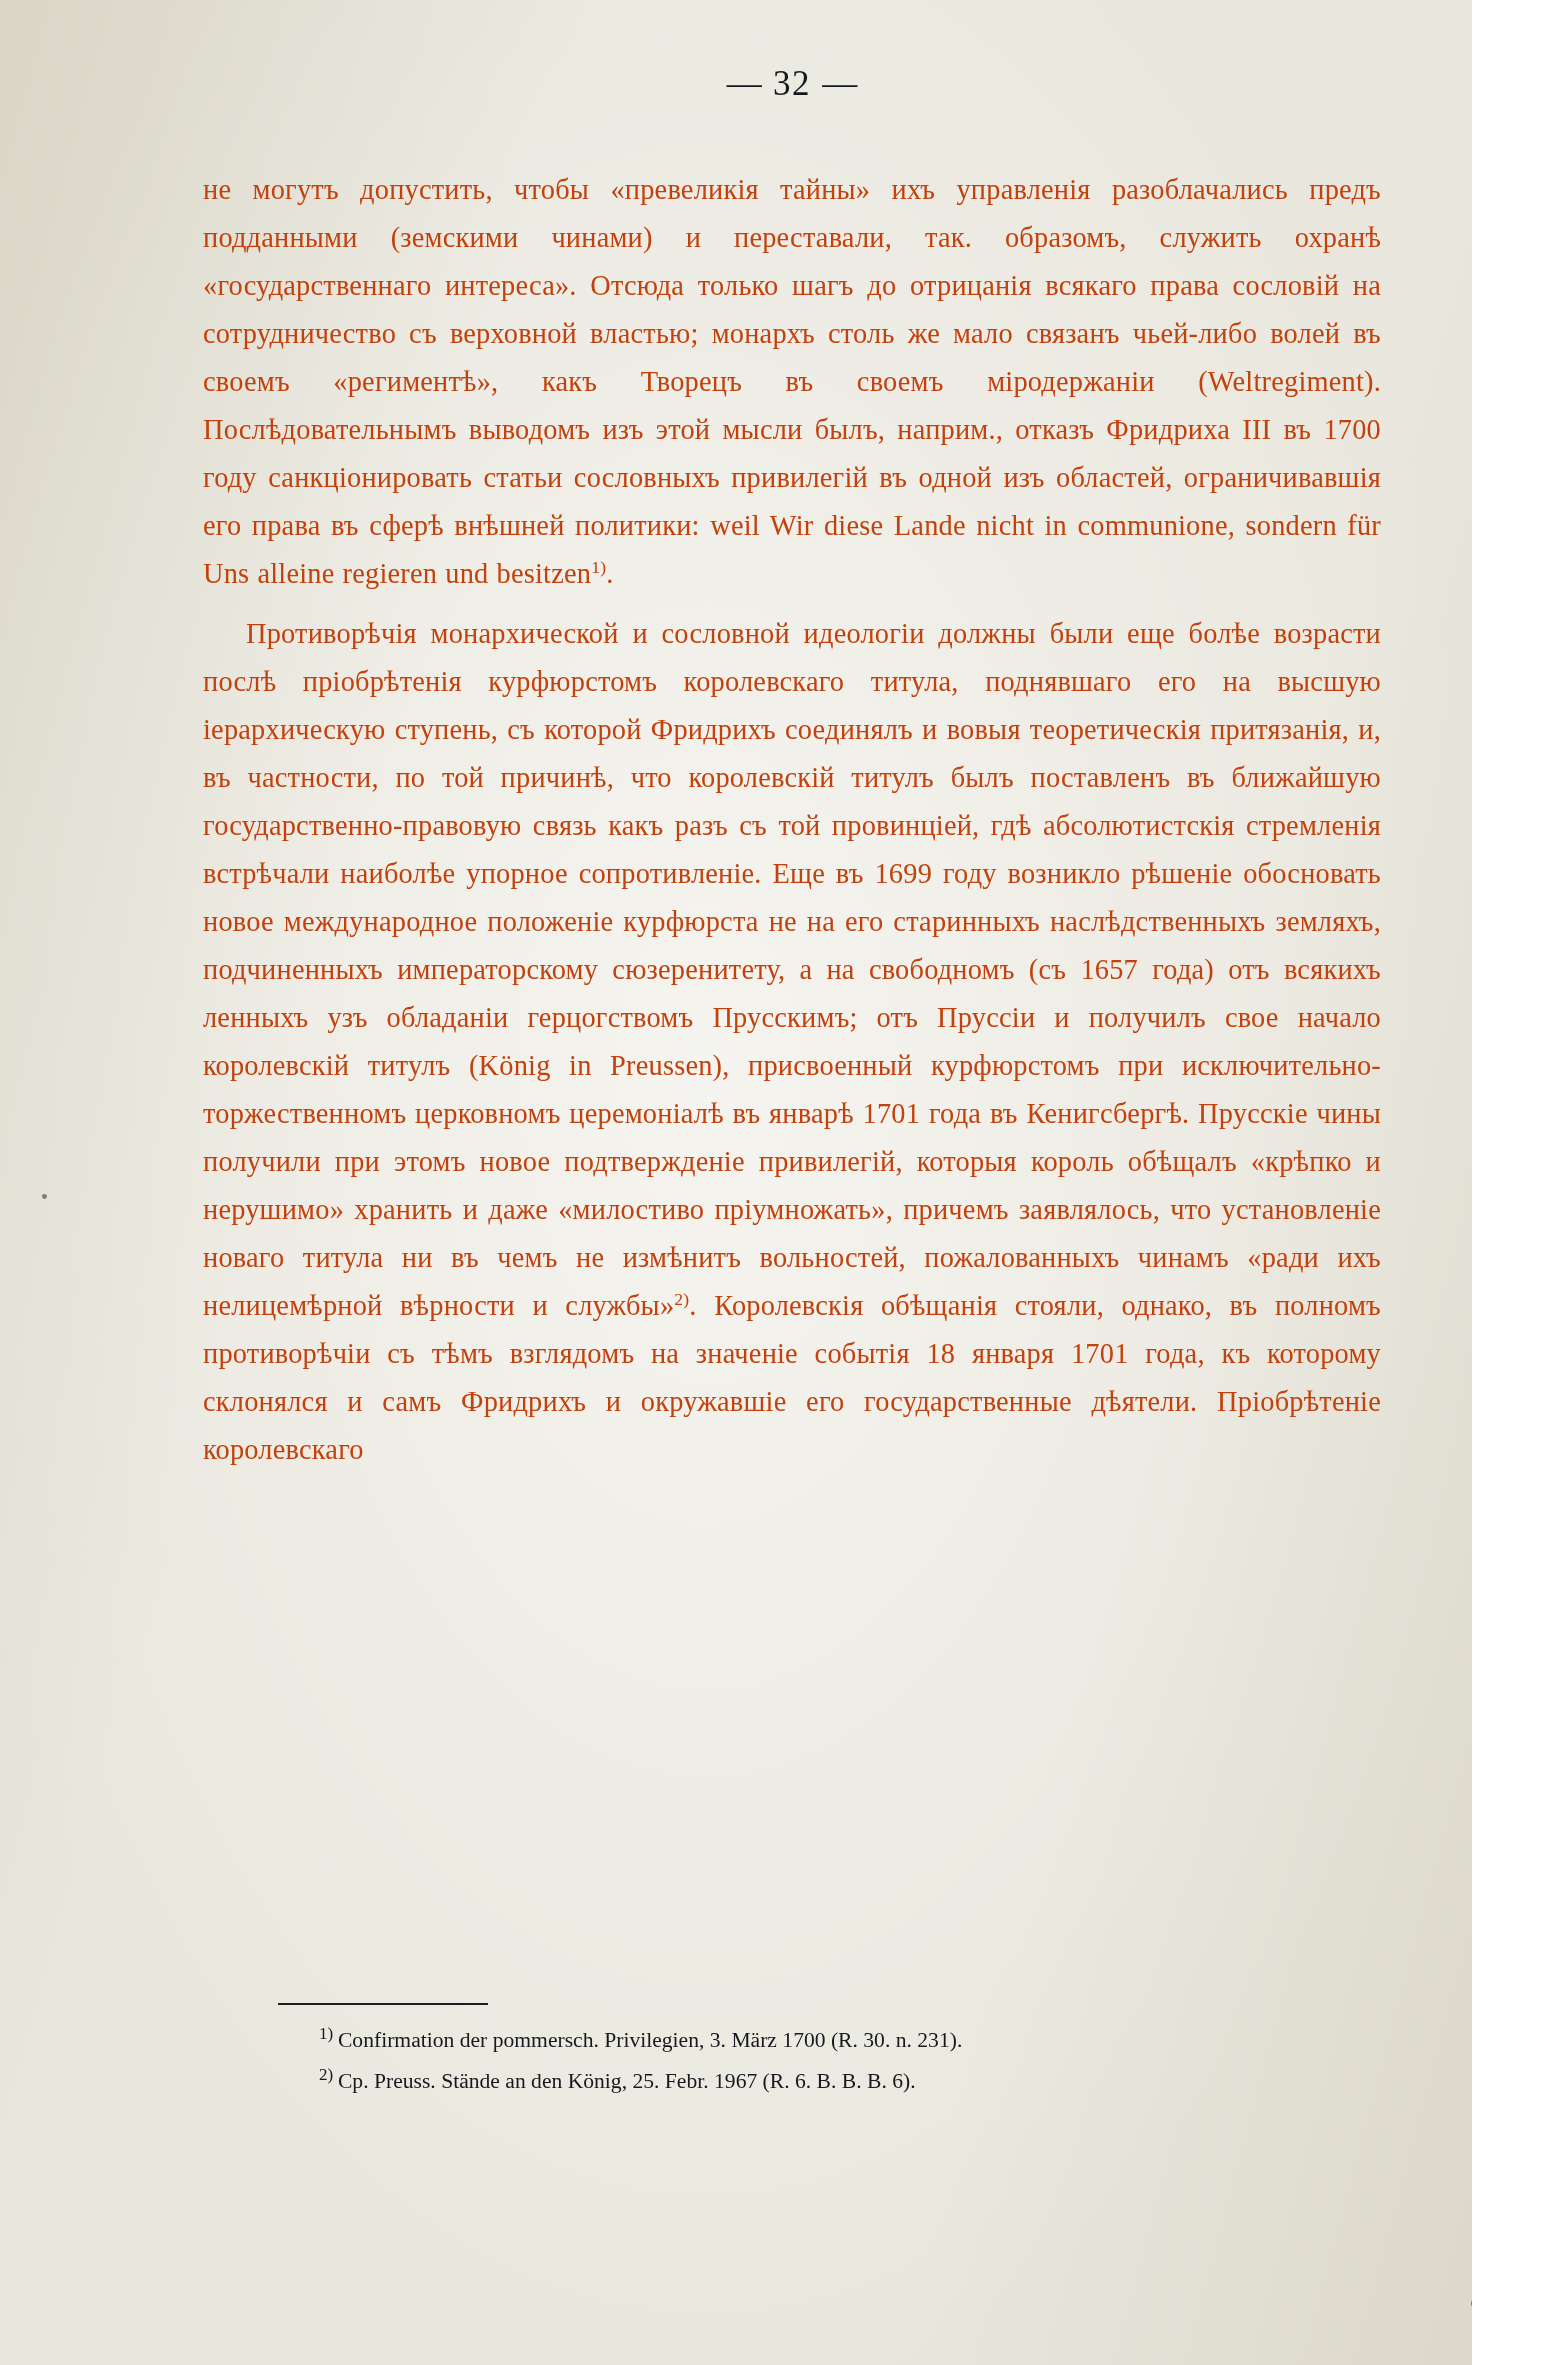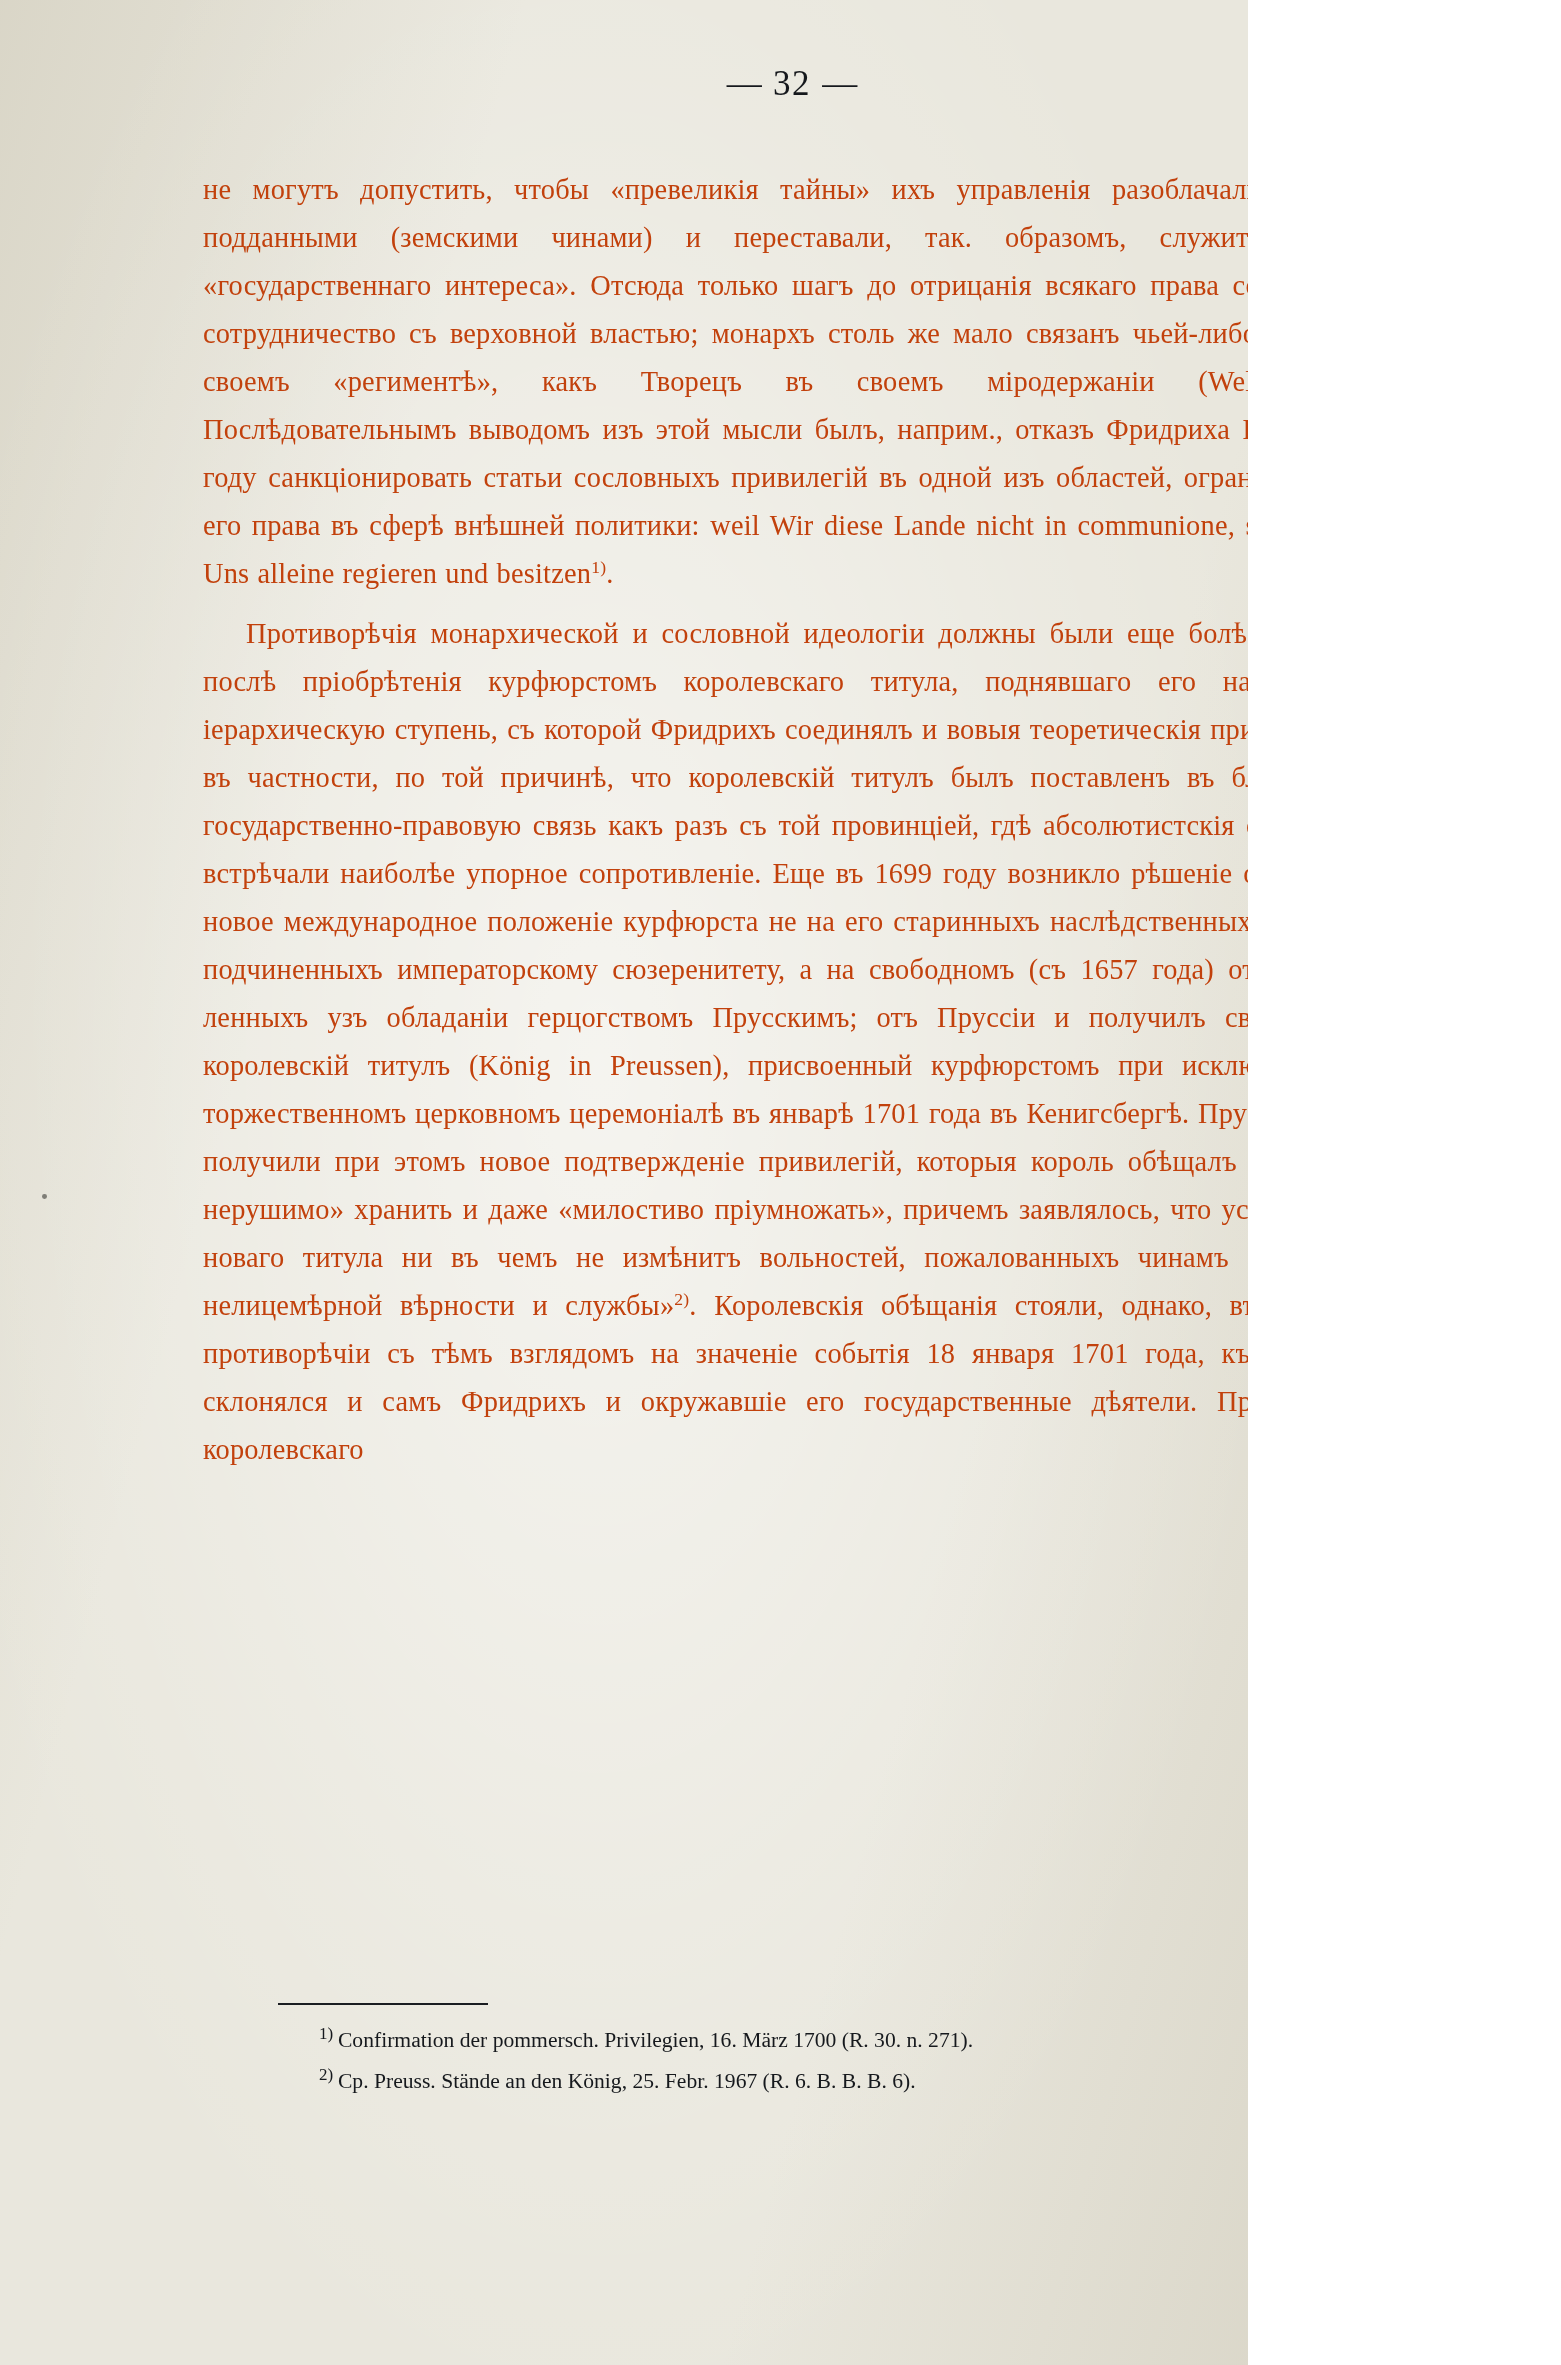--- a/index.html
+++ b/index.html
@@ -9,21 +9,21 @@
   }
   body {
     width: 1561px;
     height: 2366px;
     position: relative;
     font-family: "Liberation Serif", serif;
   }
   .page {
     position: absolute;
     top: 0; left: 0;
-    width: 1248px;
+    width: 1472px;
     height: 2366px;
     background: #e9e7dd;
     overflow: hidden;
   }
   
   .page::before {
     content: "";
     position: absolute;
     inset: 0;
     background:
@@ -117,18 +117,18 @@
     </div>
 
     <p class="body-par"><span>не могутъ допустить, чтобы «превеликія тайны» ихъ управленія разоблачались предъ подданными (земскими чинами) и переставали, так. образомъ, служить охранѣ «государственнаго интереса». Отсюда только шагъ до отрицанія всякаго права сословій на сотрудничество съ верховной властью; монархъ столь же мало связанъ чьей-либо волей въ своемъ «региментѣ», какъ Творецъ въ своемъ міродержаніи (Weltregiment). Послѣдовательнымъ выводомъ изъ этой мысли былъ, наприм., отказъ Фридриха III въ 1700 году санкціонировать статьи сословныхъ привилегій въ одной изъ областей, ограничивавшія его права въ сферѣ внѣшней политики: weil Wir diese Lande nicht in communione, sondern für Uns alleine regieren und besitzen</span><sup class="fn">1)</sup>.</p>
 
     <p class="body-par indent"><span>Противорѣчія монархической и сословной идеологіи должны были еще болѣе возрасти послѣ пріобрѣтенія курфюрстомъ королевскаго титула, поднявшаго его на высшую іерархическую ступень, съ которой Фридрихъ соединялъ и вовыя теоретическія притязанія, и, въ частности, по той причинѣ, что королевскій титулъ былъ поставленъ въ ближайшую государственно-правовую связь какъ разъ съ той провинціей, гдѣ абсолютистскія стремленія встрѣчали наиболѣе упорное сопротивленіе. Еще въ 1699 году возникло рѣшеніе обосновать новое международное положеніе курфюрста не на его старинныхъ наслѣдственныхъ земляхъ, подчиненныхъ императорскому сюзеренитету, а на свободномъ (съ 1657 года) отъ всякихъ ленныхъ узъ обладаніи герцогствомъ Прусскимъ; отъ Пруссіи и получилъ свое начало королевскій титулъ (König in Preussen), присвоенный курфюрстомъ при исключительно-торжественномъ церковномъ церемоніалѣ въ январѣ 1701 года въ Кенигсбергѣ. Прусскіе чины получили при этомъ новое подтвержденіе привилегій, которыя король обѣщалъ «крѣпко и нерушимо» хранить и даже «милостиво пріумножать», причемъ заявлялось, что установленіе новаго титула ни въ чемъ не измѣнитъ вольностей, пожалованныхъ чинамъ «ради ихъ нелицемѣрной вѣрности и службы»</span><sup class="fn">2)</sup>. <span>Королевскія обѣщанія стояли, однако, въ полномъ противорѣчіи съ тѣмъ взглядомъ на значеніе событія 18 января 1701 года, къ которому склонялся и самъ Фридрихъ и окружавшіе его государственные дѣятели. Пріобрѣтеніе королевскаго</span></p>
 
   </div>
 
   <div class="footnote-area">
     <div class="fn-rule"></div>
-    <p class="footnote"><span class="marker">1)</span><span>Confirmation der pommersch. Privilegien, 16. März 1700 (R. 30. n. 271).</span></p>
+    <p class="footnote"><span class="marker">1)</span><span>Confirmation der pommersch. Privilegien, 3. März 1700 (R. 30. n. 231).</span></p>
     <p class="footnote"><span class="marker">2)</span><span>Ср. Preuss. Stände an den König, 25. Febr. 1967 (R. 6. B. B. B. 6).</span></p>
   </div>
 
 </div>
 
 
 </body></html>

